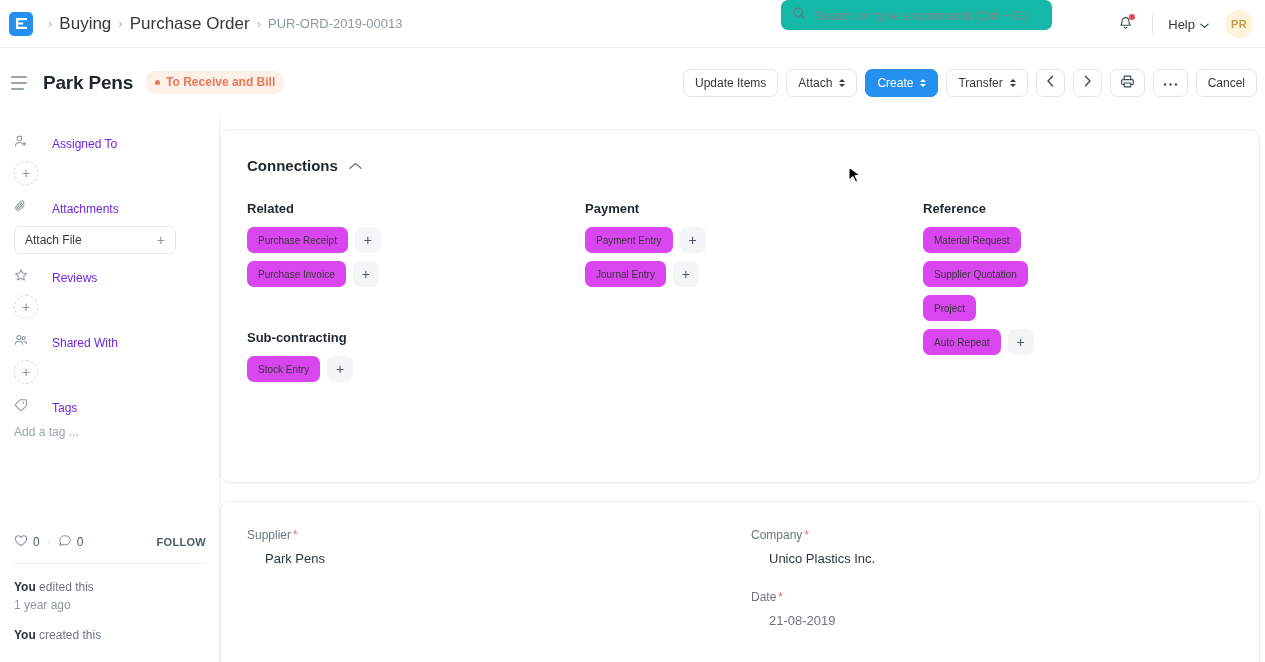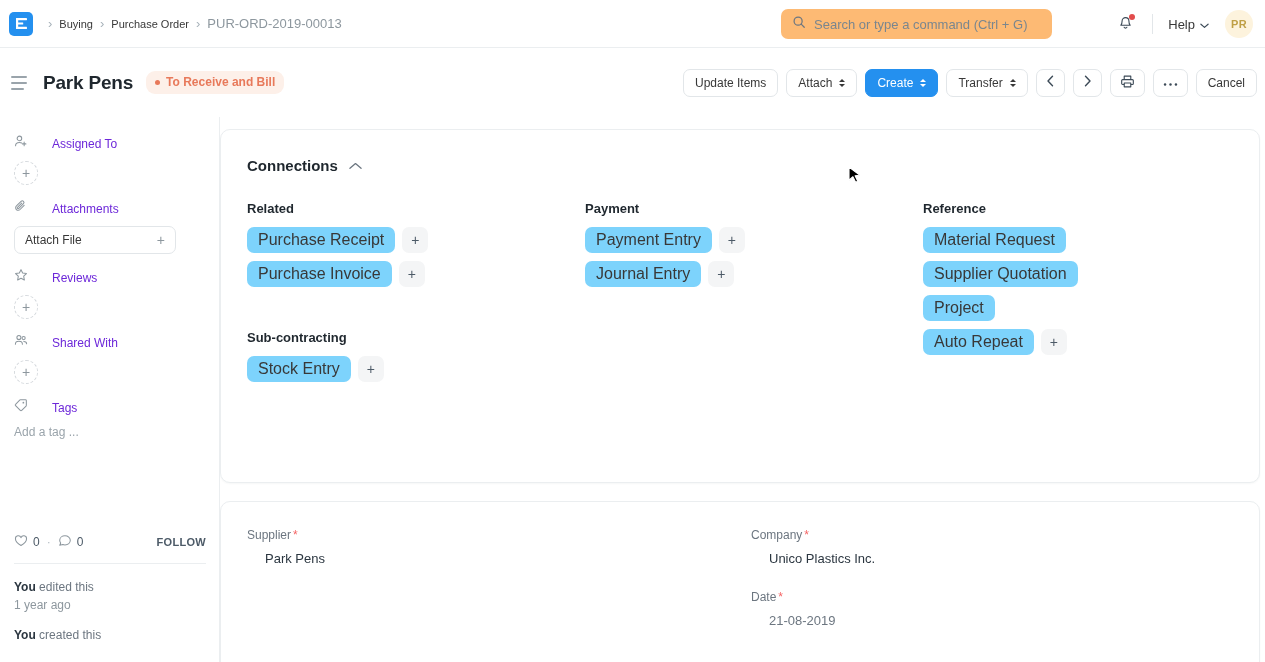--- a/index.html
+++ b/index.html
@@ -27,29 +27,29 @@
     flex: none;
   }
   .logo svg { display: block; }
 
   .breadcrumb { display: flex; align-items: center; margin-left: 8px; }
   .bc-sep {
     color: #a6b1b9; font-size: 13px; margin: 0 7px;
     display: inline-block; line-height: 1;
   }
   .bc-link {
-    font-size: 11px; color: #383838; text-decoration: none;
+    font-size: 17px; color: #383838; text-decoration: none;
     white-space: nowrap;
   }
   .bc-current { font-size: 13px; color: #8d979e; white-space: nowrap; }
 
   .searchwrap {
-    position: absolute; left: 781px; top: 9px;
+    position: absolute; left: 781px; top: 0;
     width: 271px; height: 30px;
-    background: #fdba74; border-radius: 7px;
+    background: #14b8a6; border-radius: 7px;
     display: flex; align-items: center;
   }
   .searchwrap svg { margin: 0 8px 0 11px; flex: none; }
   .search-input {
     border: none; outline: none; background: transparent;
     font-family: "Liberation Sans", sans-serif;
     font-size: 13px; color: #1f272e; width: 225px;
     padding: 0;
   }
   .search-input::placeholder { color: #7a868e; }
@@ -224,23 +224,23 @@
 
   .conn-grid { display: flex; }
   .conn-col { width: 338px; flex: none; }
   .conn-col.c3 { width: 330px; }
   .grp-label {
     font-size: 13px; font-weight: 600; color: #1f272e;
     margin-bottom: 11px;
   }
   .link-row { display: flex; align-items: center; gap: 7px; margin-bottom: 8px; }
   .pill {
-    background: #7dd3fc; border: none; border-radius: 7px;
+    background: #d946ef; border: none; border-radius: 7px;
     font-family: "Liberation Sans", sans-serif;
-    font-size: 16px; color: #383838;
+    font-size: 10px; color: #383838;
     height: 26px; padding: 0 11px; cursor: pointer;
     display: flex; align-items: center; white-space: nowrap;
   }
   .pill-plus {
     background: #f4f5f6; border: none; border-radius: 7px;
     width: 26px; height: 26px; cursor: pointer;
     display: flex; align-items: center; justify-content: center;
     color: #4c5a67; font-size: 14px; line-height: 1;
   }
   .subcontract { margin-top: 43px; }

